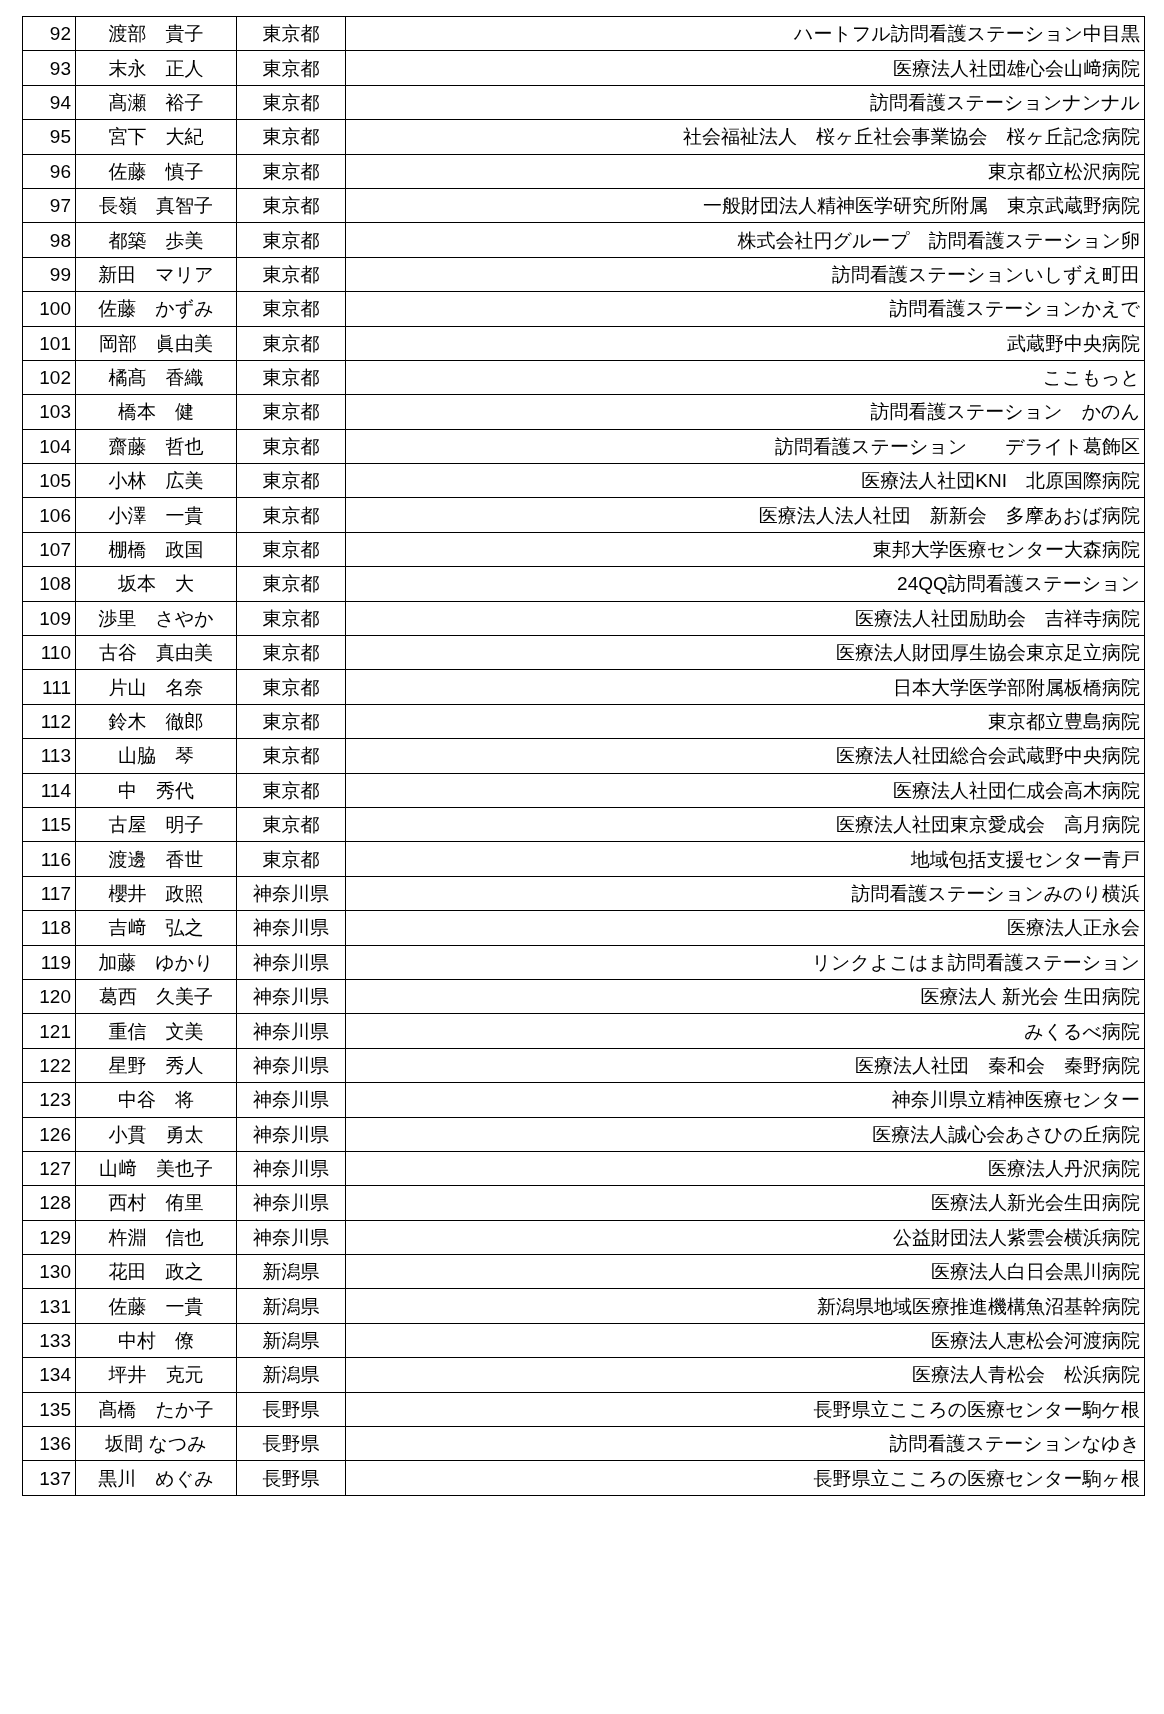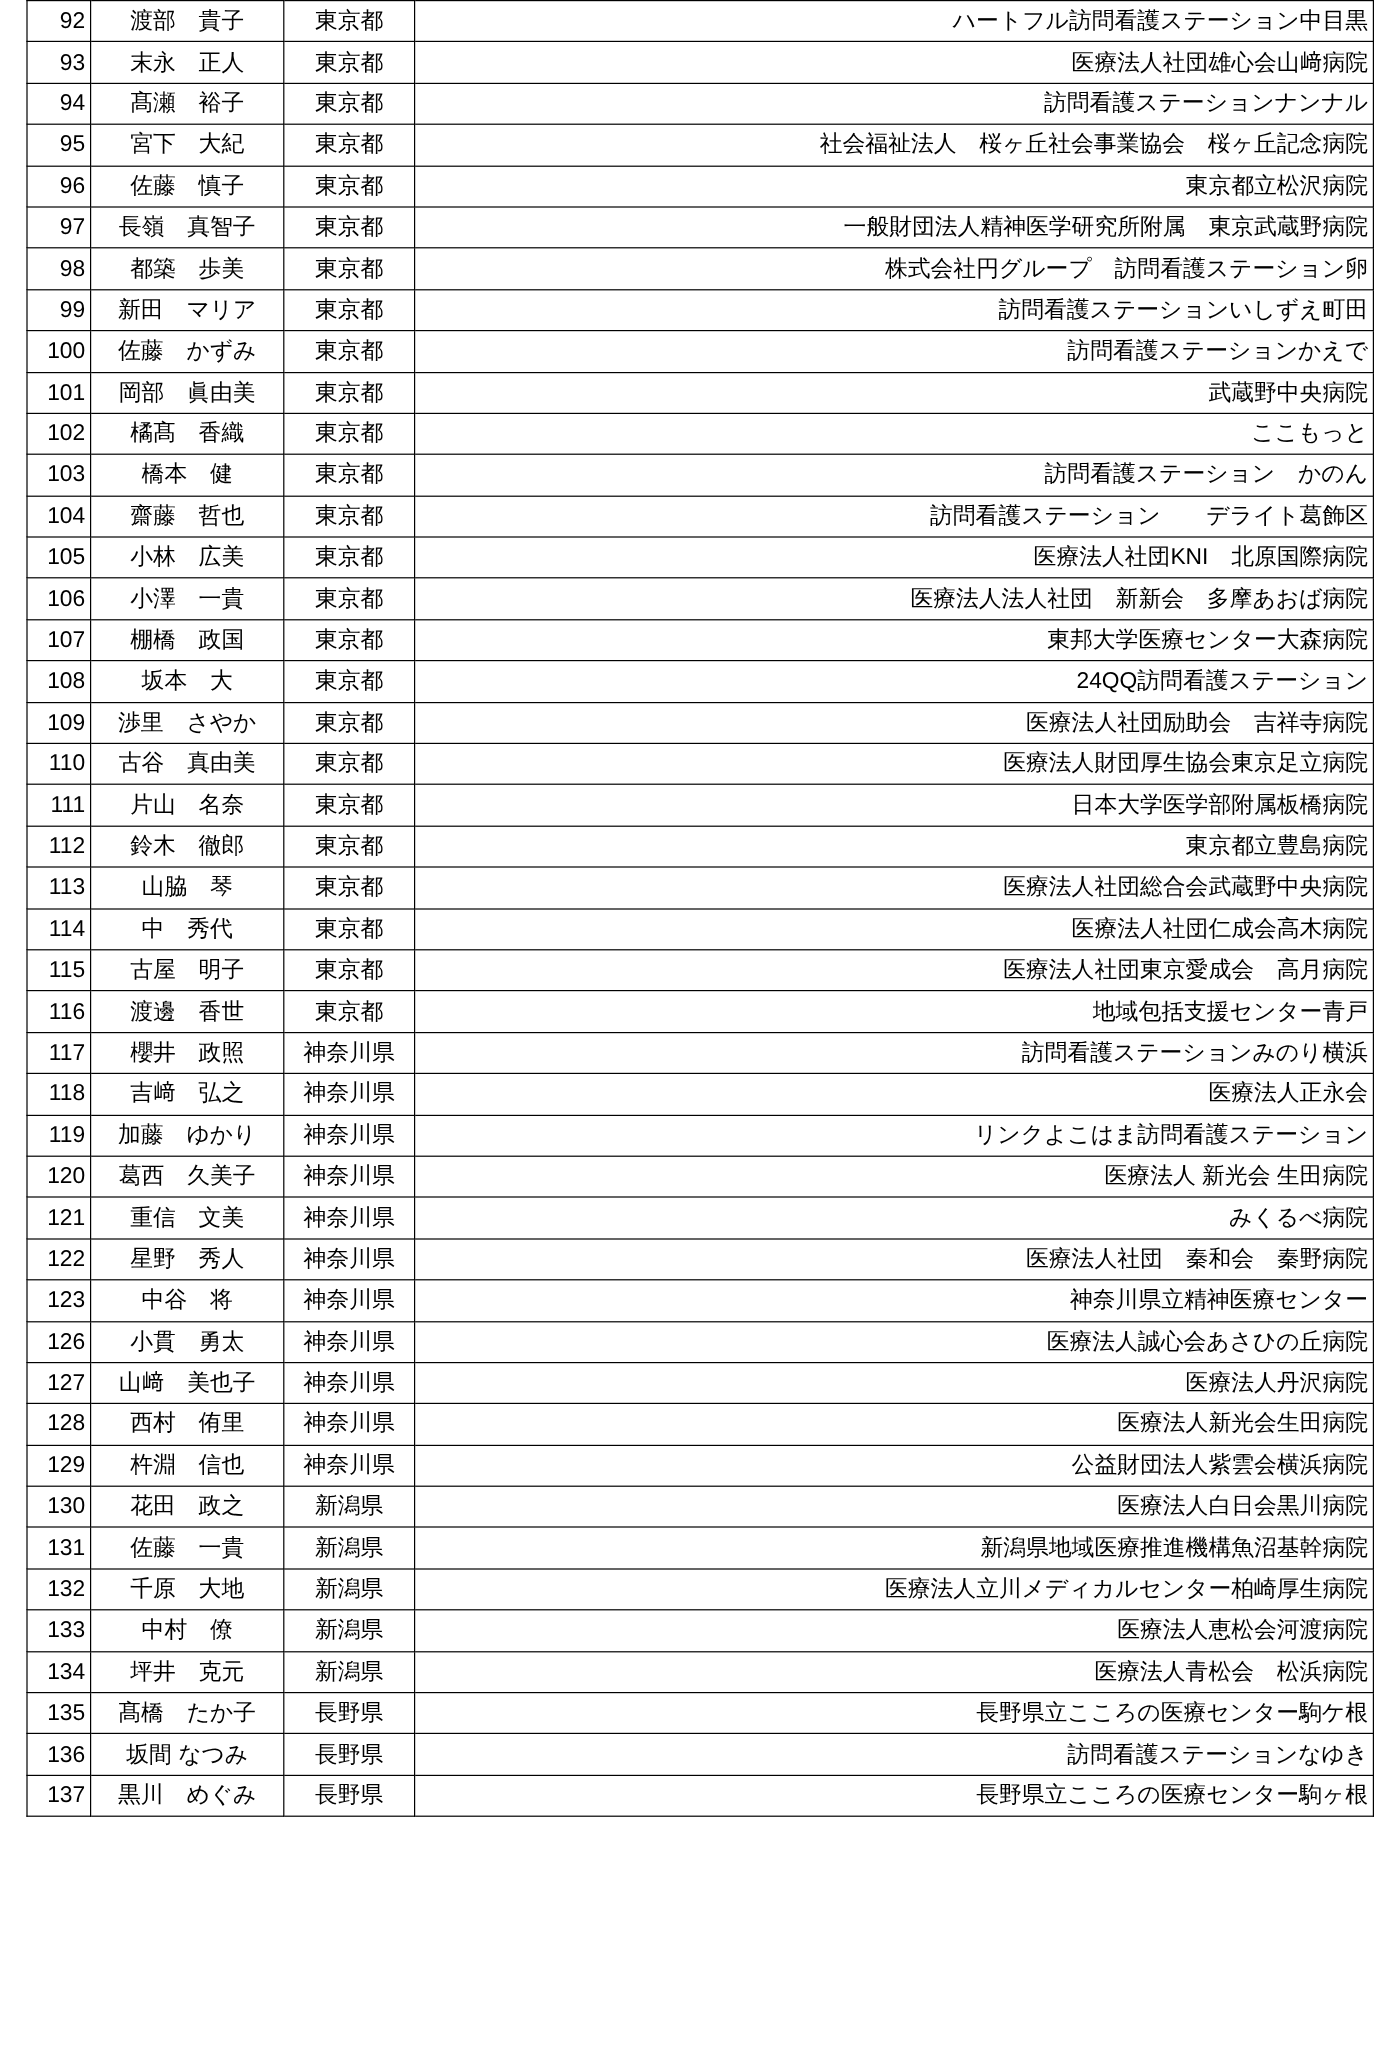--- a/index.html
+++ b/index.html
@@ -11,21 +11,21 @@
     width: 1164px;
     height: 1714px;
     font-family: "Liberation Sans", "DejaVu Sans", sans-serif;
     color: #000000;
   }
   .page {
     position: relative;
     width: 1164px;
     height: 1604px;
     box-sizing: border-box;
-    padding: 0 0 0 22px;
+    padding: 16px 0 0 22px;
   }
   table.roster {
     border-collapse: collapse;
     table-layout: fixed;
     width: 1092px;
   }
   table.roster td {
     border: 1px solid #000000;
     height: 33.4px;
     padding: 0 4px;
@@ -284,26 +284,20 @@
           <td class="col-pref">新潟県</td>
           <td class="col-org">医療法人白日会黒川病院</td>
         </tr>
         <tr>
           <td class="col-no">131</td>
           <td class="col-name">佐藤　一貴</td>
           <td class="col-pref">新潟県</td>
           <td class="col-org">新潟県地域医療推進機構魚沼基幹病院</td>
         </tr>
         <tr>
-          <td class="col-no">132</td>
-          <td class="col-name">千原　大地</td>
-          <td class="col-pref">新潟県</td>
-          <td class="col-org">医療法人立川メディカルセンター柏崎厚生病院</td>
-        </tr>
-        <tr>
           <td class="col-no">133</td>
           <td class="col-name">中村　僚</td>
           <td class="col-pref">新潟県</td>
           <td class="col-org">医療法人恵松会河渡病院</td>
         </tr>
         <tr>
           <td class="col-no">134</td>
           <td class="col-name">坪井　克元</td>
           <td class="col-pref">新潟県</td>
           <td class="col-org">医療法人青松会　松浜病院</td>

